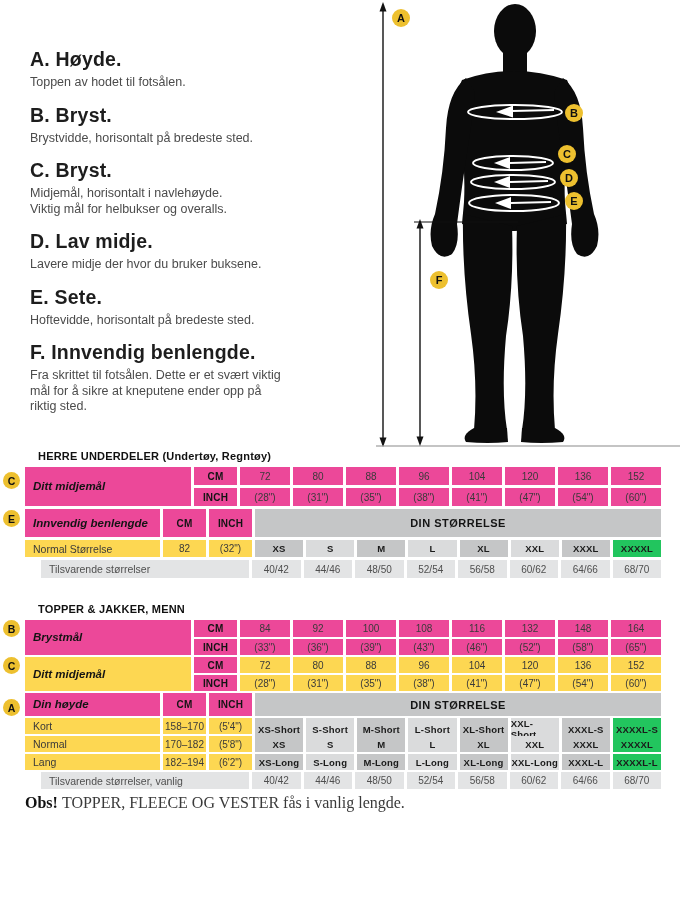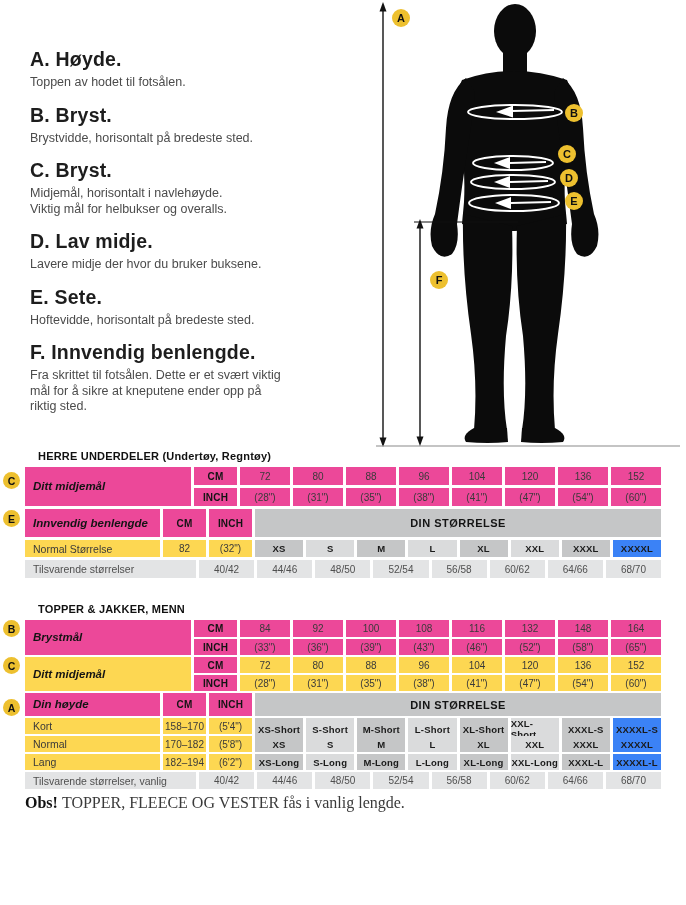--- a/index.html
+++ b/index.html
@@ -35,29 +35,29 @@
           font-size:10px; color:#3a3a3a; }
   .lbl { justify-content:flex-start; padding-left:8px; font-weight:700;
          font-size:11.5px; color:#141414; line-height:1.05;font-style:italic; }
   .rlbl { justify-content:flex-start; padding-left:8px; font-size:10.5px; color:#3a3a3a; }
   .hdr { font-weight:700; font-size:10px; color:#141414; letter-spacing:.2px; }
   .y  { background:#ec4899; }
   .yl { background:#FDD752; }
   .band { background:#C5C6C7; font-weight:700; font-size:11px; color:#141414;
           letter-spacing:.5px; }
   .eqbg { background:#E3E4E5; color:#4f4f4f; }
-  .w120 { width:135px; } .w43 { width:43px; } .w166 { width:166px; } .w212 { width:171px; }
+  .w120 { width:135px; } .w43 { width:43px; } .w166 { width:166px; } .w212 { width:208px;margin-left:16px; }
   .h18 { height:18px; } .h17 { height:17px;border-radius:8px; } .h16 { height:16px; }
   .h28 { height:28px; } .h23 { height:23px; }
   .vals8 { flex:1; display:grid; grid-template-columns:repeat(8,1fr); }
   .t1 .vals8 { gap:3px; } .t2 .vals8 { gap:3px; }
   .sz { font-weight:700; font-size:9.5px; color:#1a1a1a; letter-spacing:.2px; }
   .szrow > :nth-child(odd) { background:#C5C6C7; }
   .szrow > :nth-child(even) { background:#DADBDC; }
-  .szrow > :nth-child(8) { background:#3b82f6; }
+  .szrow > :nth-child(8) { background:#22c55e; }
   .note { position:absolute; left:25px; top:794px; font-size:16px; color:#3a3a3a;font-family:Liberation Serif, serif; }
   .note b { color:#111; margin-right:4px; }
 </style>
 </head>
 <body>
 
 <div class="page">
 
   <div class="guide">
     <div class="gt">A. Høyde.</div>

